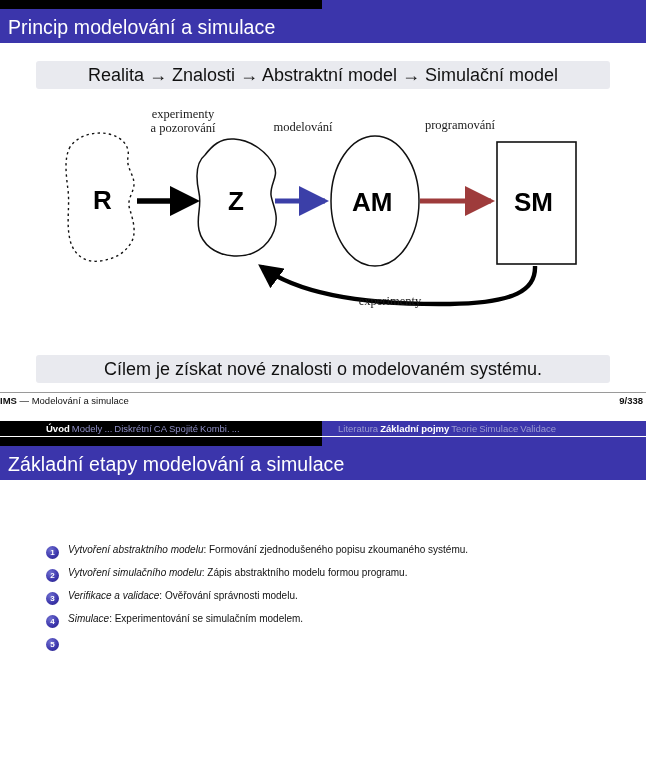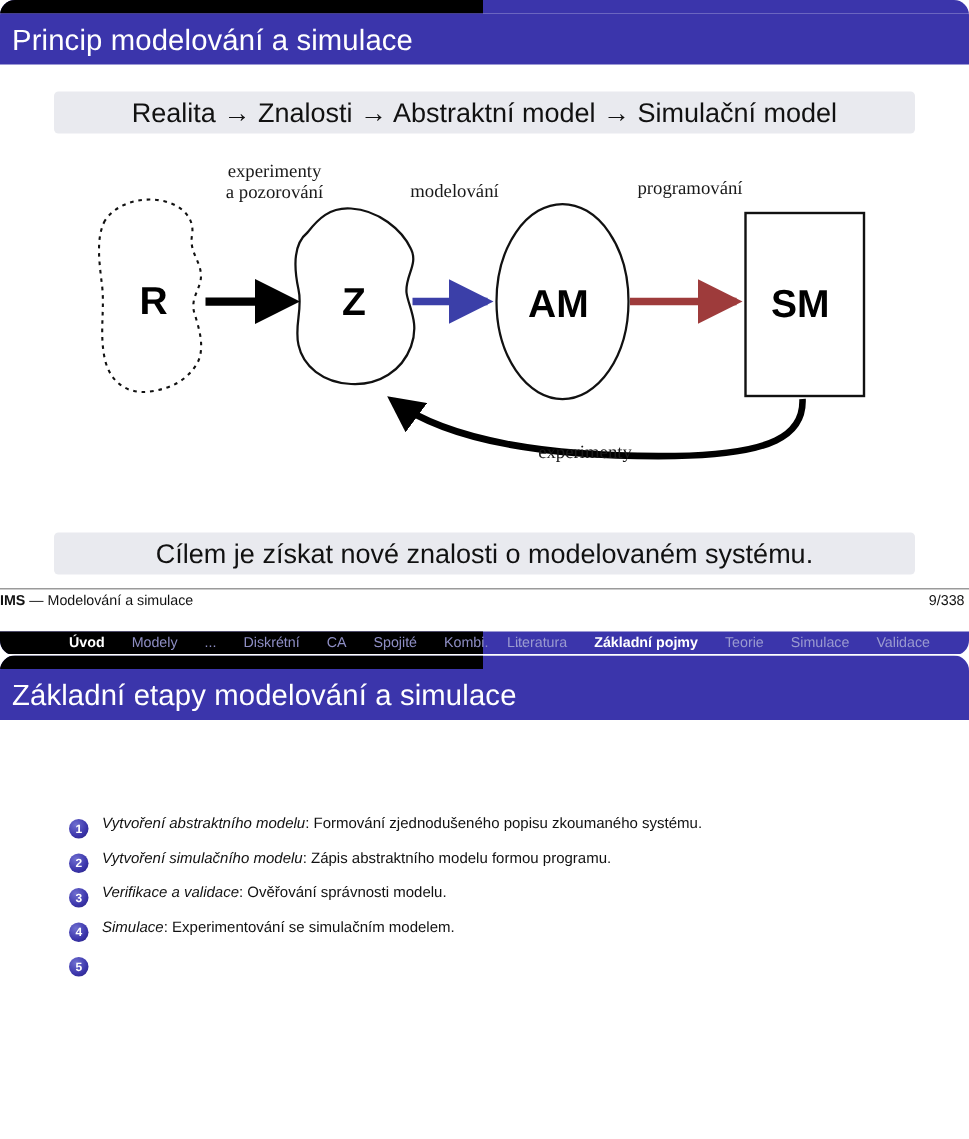--- a/index.html
+++ b/index.html
@@ -3,21 +3,21 @@
 <meta charset="utf-8">
 <style>
   html,body{margin:0;padding:0;background:#ffffff;}
   body{
     width:646px;height:759px;position:relative;overflow:hidden;
     font-family:"Liberation Sans", sans-serif;
     -webkit-font-smoothing:antialiased;
   }
 
   
-  .slide{position:absolute;left:0;width:646px;background:#ffffff;overflow:hidden;border-radius:10px;}
+  .slide{position:absolute;left:0;width:646px;background:#ffffff;overflow:hidden;}
   .topstrip{position:absolute;left:0;top:0;height:9px;width:100%;background:#3b35ab;}
   .topstrip .blackpart{position:absolute;left:0;top:0;height:9px;width:322px;background:#000000;}
   .titlebar{position:absolute;left:0;width:646px;background:#3b35ab;}
   .titlebar .title{
     color:#ffffff;font-size:19.5px;line-height:1;
     padding:9px 0 9px 8px;letter-spacing:.1px;white-space:nowrap;
   }
 
   
   .banner{
@@ -38,27 +38,27 @@
     color:#1a1a1a;text-align:center;line-height:1.15;white-space:nowrap;
   }
 
   
   .footer{
     position:absolute;left:0;width:646px;height:14px;
     font-size:9.5px;color:#111;
   }
   .footer .left{position:absolute;left:0;top:0;white-space:nowrap;}
   .footer .left b{font-weight:bold;}
-  .footer .right{position:absolute;right:3px;top:0;font-weight:normal;}
+  .footer .right{position:absolute;right:3px;top:0;font-weight:bold;}
   .footrule{position:absolute;left:0;width:646px;height:1px;background:#9a9a9a;}
 
   
   .navbar{position:absolute;left:0;width:646px;height:15px;background:#3b35ab;}
   .navbar .blackseg{position:absolute;left:0;top:0;height:15px;width:322px;background:#000000;}
-  .navgroup{position:absolute;top:0;height:15px;display:flex;align-items:center;gap:18px;}
+  .navgroup{position:absolute;top:0;height:15px;display:flex;align-items:center;gap:2px;}
   .navitem{font-size:9.5px;color:#8e8ec4;white-space:nowrap;}
   .navitem.active{color:#ffffff;font-weight:bold;}
   .navgroup.right .navitem{color:#9a9ad0;}
   .navgroup.right .navitem.active{color:#ffffff;font-weight:bold;}
 
   
   .enumlist{position:absolute;left:46px;top:545px;width:580px;}
   .enumrow{display:flex;margin-bottom:7px;}
   .bullet{
     flex:0 0 auto;width:13px;height:13px;border-radius:50%;

